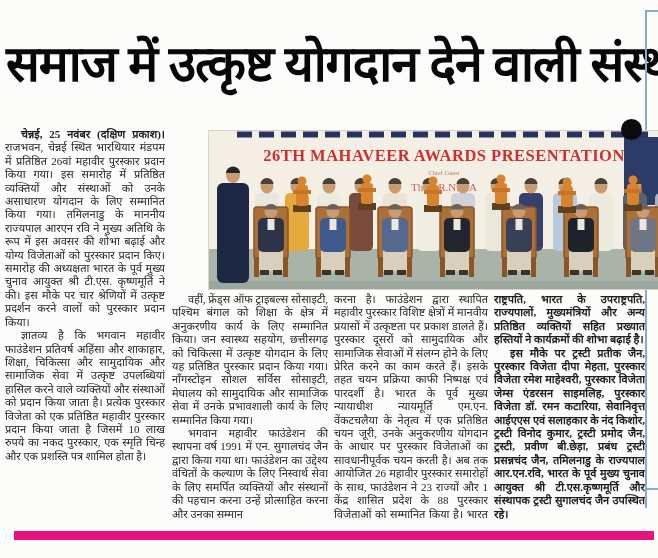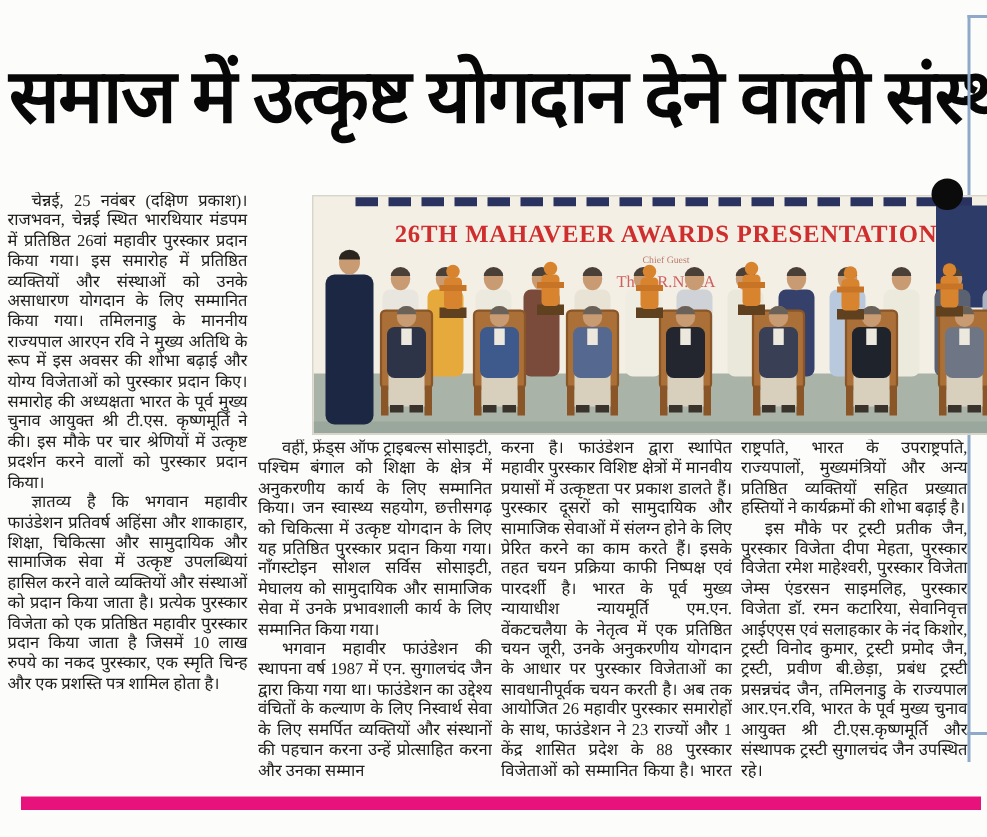--- a/index.html
+++ b/index.html
@@ -14,25 +14,25 @@
     font-weight:700; font-size:50px; line-height:56px;
     letter-spacing:-1px; color:#070707;
   }
   .headline .hl-line{display:block; white-space:nowrap;}
   .col{
     position:absolute; font-size:11px; line-height:13.4px;
     text-align:justify; overflow:hidden; color:#1e1e1e;
   }
   .col p{margin:0; text-indent:16px;}
   .col p.noindent{text-indent:0;}
-  .dateline{font-weight:400;}
+  .dateline{font-weight:700;}
   .col1{left:5px;  top:128px; width:160px; height:392px;}
   .col2{left:172px; top:293px; width:156px; height:226px;}
   .col3{left:334px; top:293px; width:154px; height:226px;}
-  .col4{left:494px; top:293px; width:151px; height:226px;}
+  .col4{left:494px; top:293px; width:151px; height:226px;font-weight:bold;}
   .photo{
     position:absolute; left:176px; top:131px; width:470px; height:158px;
     background:#f3efe5; outline:1px solid #d8d4c8;margin-left:33px;
   }
   .accent-bar{
     position:absolute; left:14px; top:531px; width:640px; height:9px;
     background:#e8127d;
   }
   .adjacent-border{
     position:absolute; left:645px; top:10px; width:13px; height:478px;
@@ -157,21 +157,21 @@
 
   <div class="ink-dot"></div>
 
   <div class="col col1">
     <p><span class="dateline">चेन्नई, 25 नवंबर (दक्षिण प्रकाश)।</span><span> राजभवन, चेन्नई स्थित भारथियार मंडपम में प्रतिष्ठित 26वां महावीर पुरस्कार प्रदान किया गया। इस समारोह में प्रतिष्ठित व्यक्तियों और संस्थाओं को उनके असाधारण योगदान के लिए सम्मानित किया गया। तमिलनाडु के माननीय राज्यपाल आरएन रवि ने मुख्य अतिथि के रूप में इस अवसर की शोभा बढ़ाई और योग्य विजेताओं को पुरस्कार प्रदान किए। समारोह की अध्यक्षता भारत के पूर्व मुख्य चुनाव आयुक्त श्री टी.एस. कृष्णमूर्ति ने की। इस मौके पर चार श्रेणियों में उत्कृष्ट प्रदर्शन करने वालों को पुरस्कार प्रदान किया।</span></p>
     <p>ज्ञातव्य है कि भगवान महावीर फाउंडेशन प्रतिवर्ष अहिंसा और शाकाहार, शिक्षा, चिकित्सा और सामुदायिक और सामाजिक सेवा में उत्कृष्ट उपलब्धियां हासिल करने वाले व्यक्तियों और संस्थाओं को प्रदान किया जाता है। प्रत्येक पुरस्कार विजेता को एक प्रतिष्ठित महावीर पुरस्कार प्रदान किया जाता है जिसमें 10 लाख रुपये का नकद पुरस्कार, एक स्मृति चिन्ह और एक प्रशस्ति पत्र शामिल होता है।</p>
   </div>
 
   <div class="col col2">
     <p>वहीं, फ्रेंड्स ऑफ ट्राइबल्स सोसाइटी, पश्चिम बंगाल को शिक्षा के क्षेत्र में अनुकरणीय कार्य के लिए सम्मानित किया। जन स्वास्थ्य सहयोग, छत्तीसगढ़ को चिकित्सा में उत्कृष्ट योगदान के लिए यह प्रतिष्ठित पुरस्कार प्रदान किया गया। नॉंगस्टोइन सोशल सर्विस सोसाइटी, मेघालय को सामुदायिक और सामाजिक सेवा में उनके प्रभावशाली कार्य के लिए सम्मानित किया गया।</p>
-    <p>भगवान महावीर फाउंडेशन की स्थापना वर्ष 1987 में एन. सुगालचंद जैन द्वारा किया गया था। फाउंडेशन का उद्देश्य वंचितों के कल्याण के लिए निस्वार्थ सेवा के लिए समर्पित व्यक्तियों और संस्थानों की पहचान करना उन्हें प्रोत्साहित करना और उनका सम्मान</p>
+    <p>भगवान महावीर फाउंडेशन की स्थापना वर्ष 1991 में एन. सुगालचंद जैन द्वारा किया गया था। फाउंडेशन का उद्देश्य वंचितों के कल्याण के लिए निस्वार्थ सेवा के लिए समर्पित व्यक्तियों और संस्थानों की पहचान करना उन्हें प्रोत्साहित करना और उनका सम्मान</p>
   </div>
 
   <div class="col col3">
     <p class="noindent">करना है। फाउंडेशन द्वारा स्थापित महावीर पुरस्कार विशिष्ट क्षेत्रों में मानवीय प्रयासों में उत्कृष्टता पर प्रकाश डालते हैं। पुरस्कार दूसरों को सामुदायिक और सामाजिक सेवाओं में संलग्न होने के लिए प्रेरित करने का काम करते हैं। इसके तहत चयन प्रक्रिया काफी निष्पक्ष एवं पारदर्शी है। भारत के पूर्व मुख्य न्यायाधीश न्यायमूर्ति एम.एन. वेंकटचलैया के नेतृत्व में एक प्रतिष्ठित चयन जूरी, उनके अनुकरणीय योगदान के आधार पर पुरस्कार विजेताओं का सावधानीपूर्वक चयन करती है। अब तक आयोजित 26 महावीर पुरस्कार समारोहों के साथ, फाउंडेशन ने 23 राज्यों और 1 केंद्र शासित प्रदेश के 88 पुरस्कार विजेताओं को सम्मानित किया है। भारत के</p>
   </div>
 
   <div class="col col4">
     <p class="noindent">राष्ट्रपति, भारत के उपराष्ट्रपति, राज्यपालों, मुख्यमंत्रियों और अन्य प्रतिष्ठित व्यक्तियों सहित प्रख्यात हस्तियों ने कार्यक्रमों की शोभा बढ़ाई है।</p>
     <p>इस मौके पर ट्रस्टी प्रतीक जैन, पुरस्कार विजेता दीपा मेहता, पुरस्कार विजेता रमेश माहेश्वरी, पुरस्कार विजेता जेम्स एंडरसन साइमलिह, पुरस्कार विजेता डॉ. रमन कटारिया, सेवानिवृत्त आईएएस एवं सलाहकार के नंद किशोर, ट्रस्टी विनोद कुमार, ट्रस्टी प्रमोद जैन, ट्रस्टी, प्रवीण बी.छेड़ा, प्रबंध ट्रस्टी प्रसन्नचंद जैन, तमिलनाडु के राज्यपाल आर.एन.रवि, भारत के पूर्व मुख्य चुनाव आयुक्त श्री टी.एस.कृष्णमूर्ति और संस्थापक ट्रस्टी सुगालचंद जैन उपस्थित रहे।</p>
   </div>

